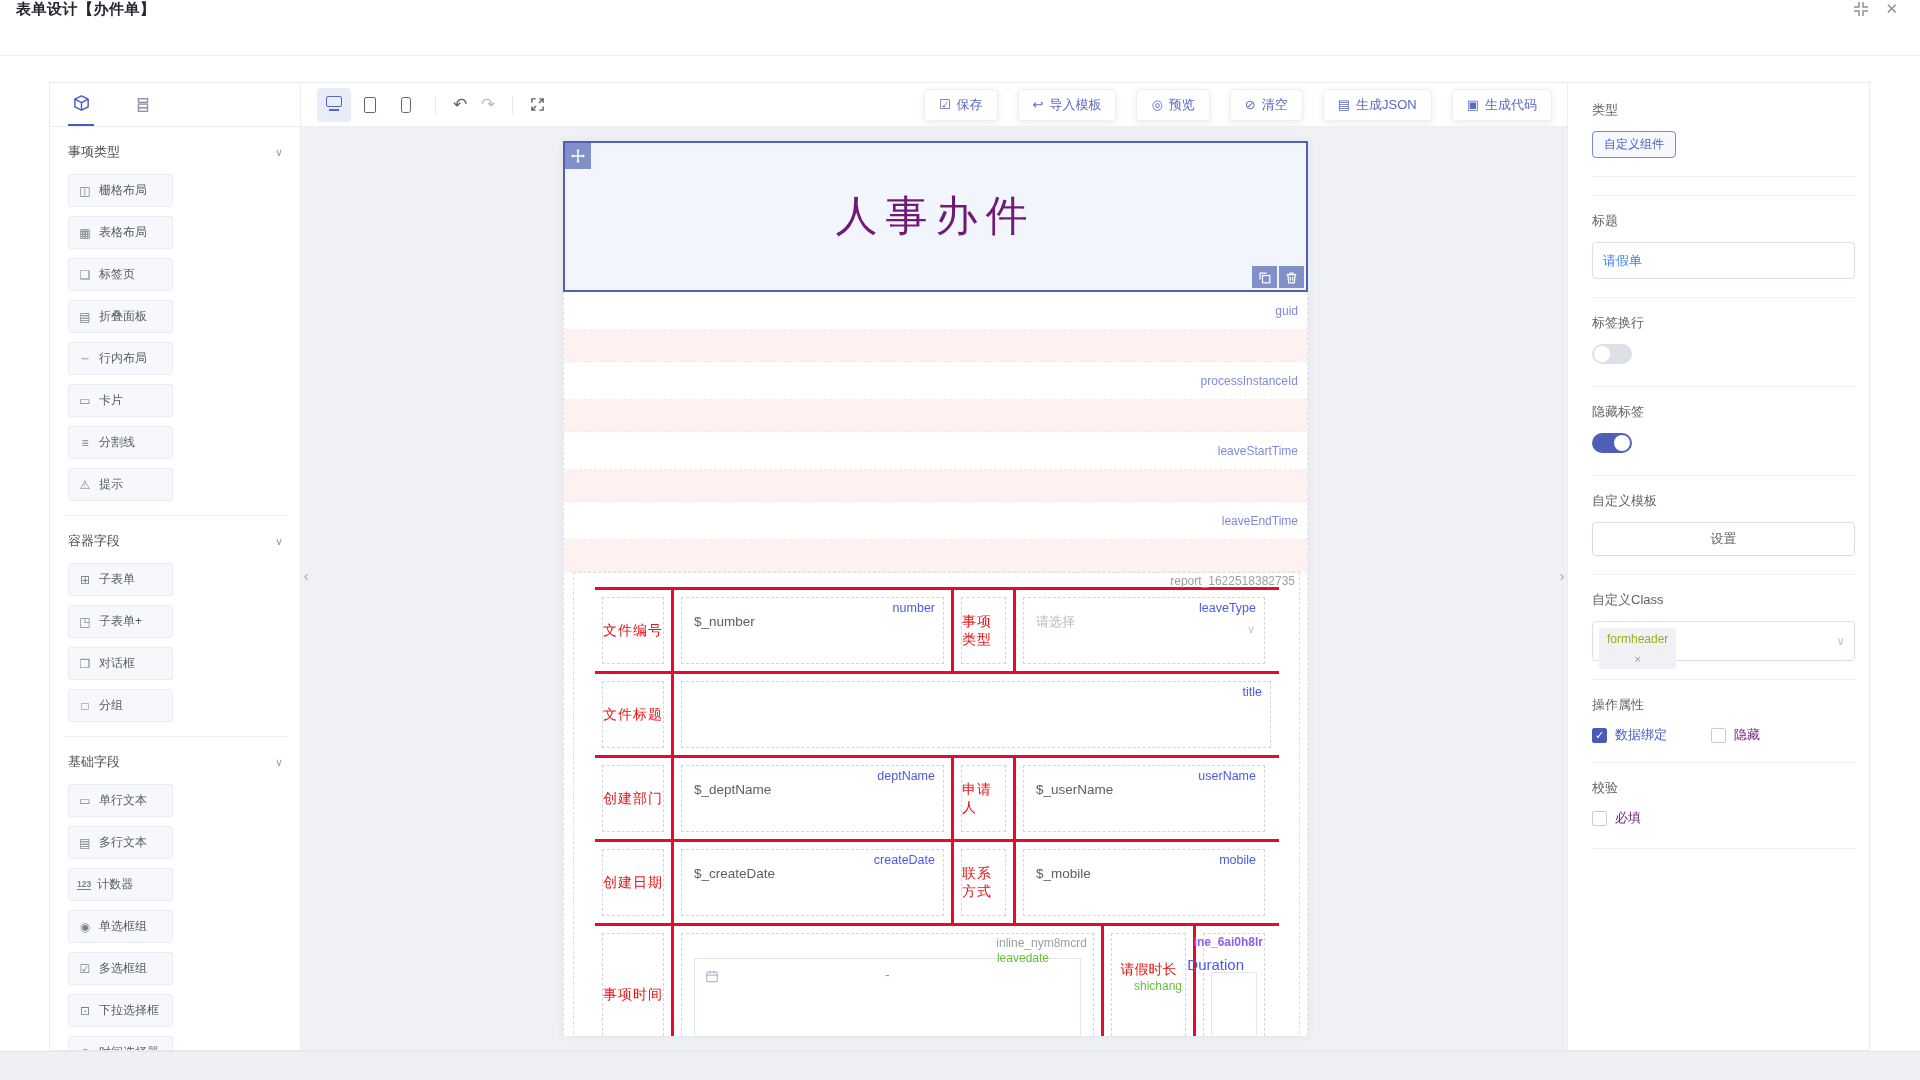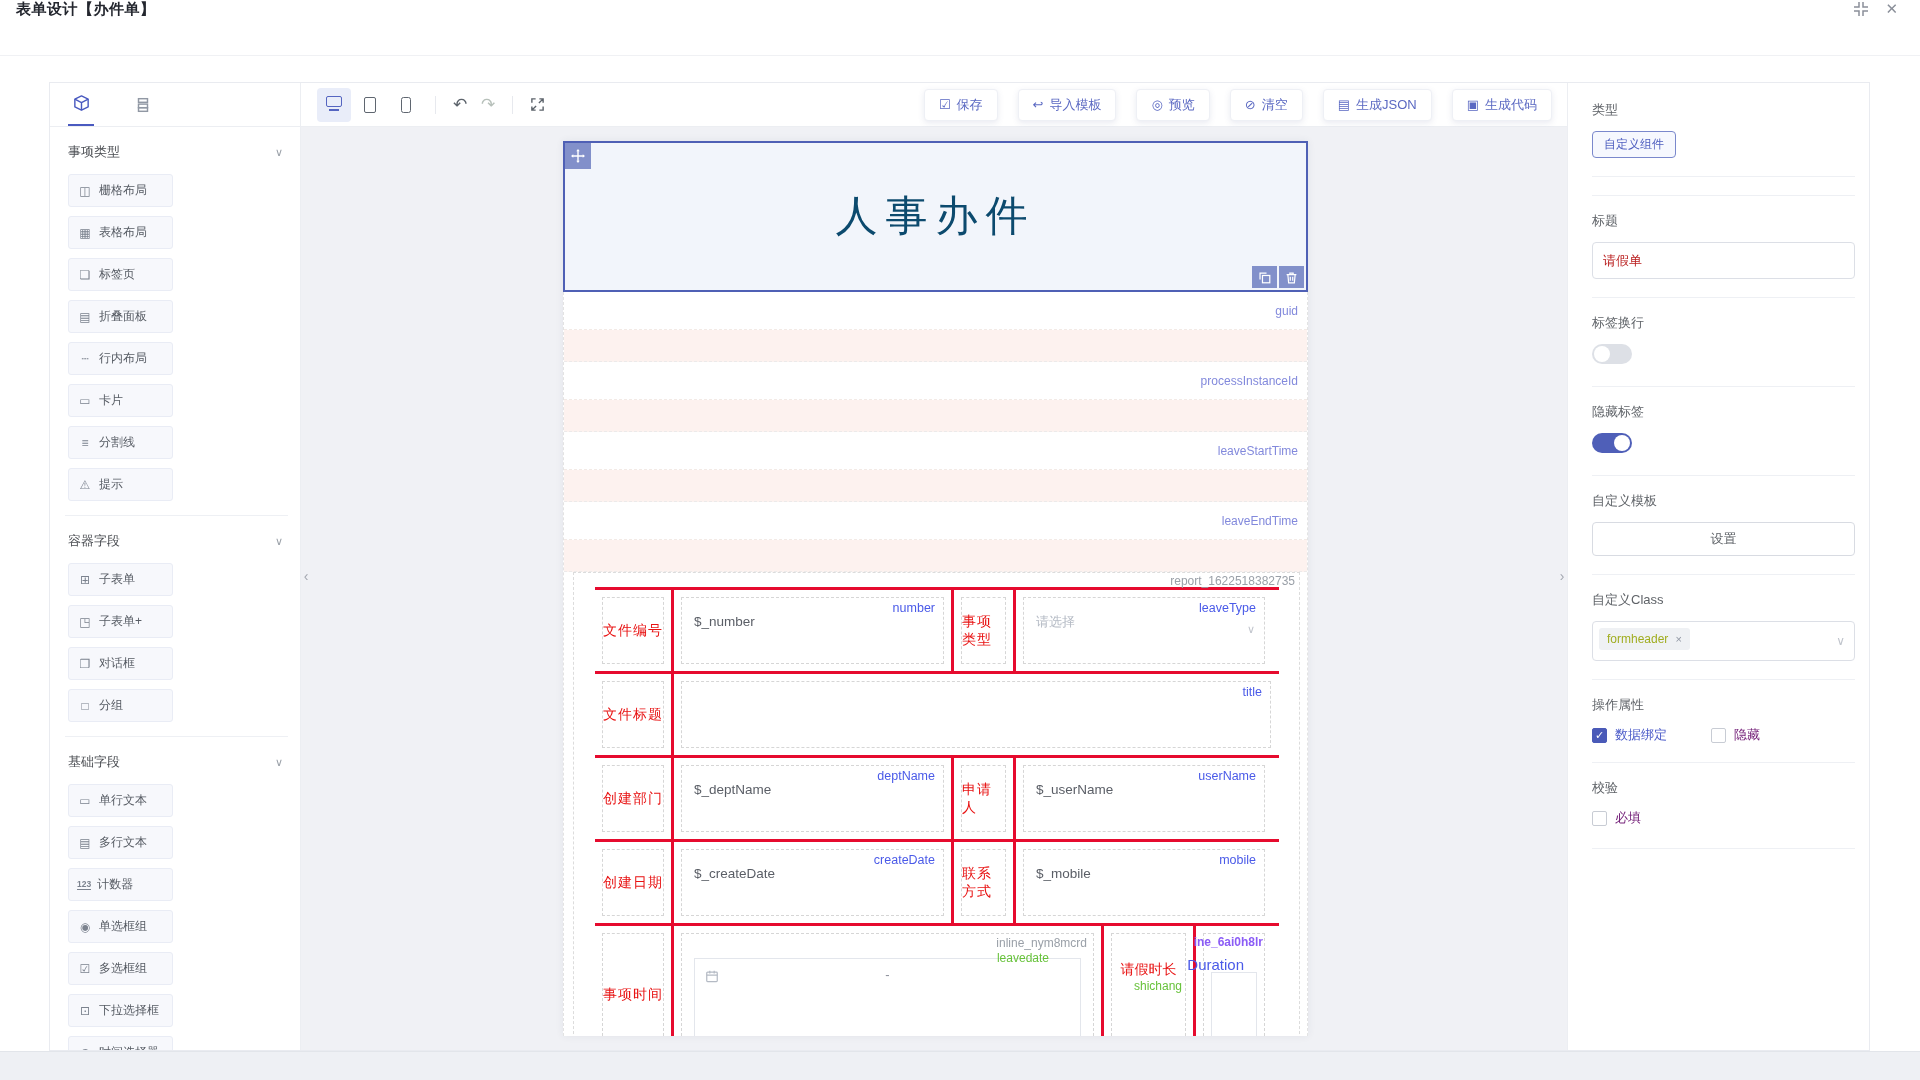--- a/index.html
+++ b/index.html
@@ -65,21 +65,21 @@
   .collapse { position:absolute; top:430px; width:14px; height:38px; display:flex; align-items:center;
     justify-content:center; color:#a3a7b0; font-size:14px; cursor:pointer; z-index:5; }
   .collapse-left { left:-2px; } .collapse-right { right:-2px; }
 
   
   .form-page { position:absolute; left:262px; top:14px; width:745px; height:895px; background:#fff;
     box-shadow:0 0 8px rgba(40,50,90,.07); overflow:hidden; }
 
   .comp-selected { position:absolute; top:0; left:0; right:0; height:151px;
     border:2px solid #4f60b5; background:#f2f5fb; cursor:pointer; }
-  .comp-title { text-align:center; line-height:147px; font-size:42px; letter-spacing:8px; color:#0c4a6e;
+  .comp-title { text-align:center; line-height:147px; font-size:42px; letter-spacing:8px; color:#701a75;
     font-family:"Liberation Serif","DejaVu Serif",serif; }
   .move-handle { position:absolute; left:0; top:0; width:26px; height:26px; background:#8290ca;
     display:flex; align-items:center; justify-content:center; cursor:move; }
   .comp-actions { position:absolute; right:2px; bottom:2px; display:flex; gap:2px; }
   .comp-actions .abtn { width:25px; height:22px; background:#8290ca; display:flex; align-items:center;
     justify-content:center; cursor:pointer; }
 
   .drop-area { position:absolute; top:151px; left:0; right:0; bottom:0;
     border-left:1px dashed #e3e3e3; border-right:1px dashed #e3e3e3; }
   .hid-white { height:38px; background:#fff; display:flex; align-items:center; justify-content:flex-end;
@@ -122,31 +122,31 @@
     cursor:pointer; position:relative; }
   .ptab.active { color:#41465a; }
   .ptab.active::after { content:""; position:absolute; left:18px; right:18px; bottom:-1px; height:2px; background:#4a5ac0; }
   .props-body { flex:1; overflow:hidden; padding:18px 14px 0 24px; }
   .pgroup { margin-bottom:4px; }
   .plabel { font-size:13px; color:#5f6368; margin-bottom:12px; }
   .pdiv { height:1px; background:#eef0f4; margin:18px 0 16px 0; }
   .ptag { display:inline-block; padding:4px 11px; border:1px solid #7a88cc; color:#5060c0; background:#f6f8fe;
     border-radius:4px; font-size:12px; }
   .pinput { width:100%; height:37px; border:1px solid #dcdfe6; border-radius:4px; padding:0 10px;
-    font-size:13px; color:#b91c1c; outline:none; background:#fff; font-family:inherit; }
+    font-size:13px; color:#3b82f6; outline:none; background:#fff; font-family:inherit; }
   .toggle { width:40px; height:20px; border-radius:10px; background:#dde0e6; position:relative; cursor:pointer; display:inline-block; }
   .toggle::after { content:""; position:absolute; top:2px; left:2px; width:16px; height:16px; border-radius:50%; background:#fff; }
   .toggle.on { background:#4f5fb8; }
   .toggle.on::after { left:auto; right:2px; }
   .pbtn { width:100%; height:34px; background:#fff; border:1px solid #d8dbe2; border-radius:4px;
     font-size:13px; color:#5f6368; cursor:pointer; font-family:inherit; }
   .pselect { position:relative; width:100%; height:40px; border:1px solid #dcdfe6; border-radius:4px;
     padding:6px 26px 6px 6px; cursor:pointer; }
   .chip { display:inline-flex; align-items:center; gap:7px; background:#eff1f4; border-radius:3px;
-    padding:4px 8px; font-size:12px; color:#a0ad20; }
+    padding:4px 8px; font-size:12px; color:#a0ad20;flex-direction:column; }
   .chip .x { color:#9097a3; font-size:11px; cursor:pointer; }
   .sel-caret { position:absolute; right:9px; top:12px; color:#c0c4cc; font-size:12px; }
   .cbrow { display:flex; align-items:center; gap:44px; }
   .cb { display:inline-flex; align-items:center; gap:8px; cursor:pointer; font-size:13px; color:#701a75; }
   .cb .box { width:15px; height:15px; border:1px solid #c8ccd4; border-radius:2px; background:#fff;
     display:flex; align-items:center; justify-content:center; font-size:11px; color:#fff; flex:none; }
   .cb.checked .box { background:#4a5ab8; border-color:#4a5ab8; }
   .cb.blue-lbl { color:#4a5ac8; }
 
   

